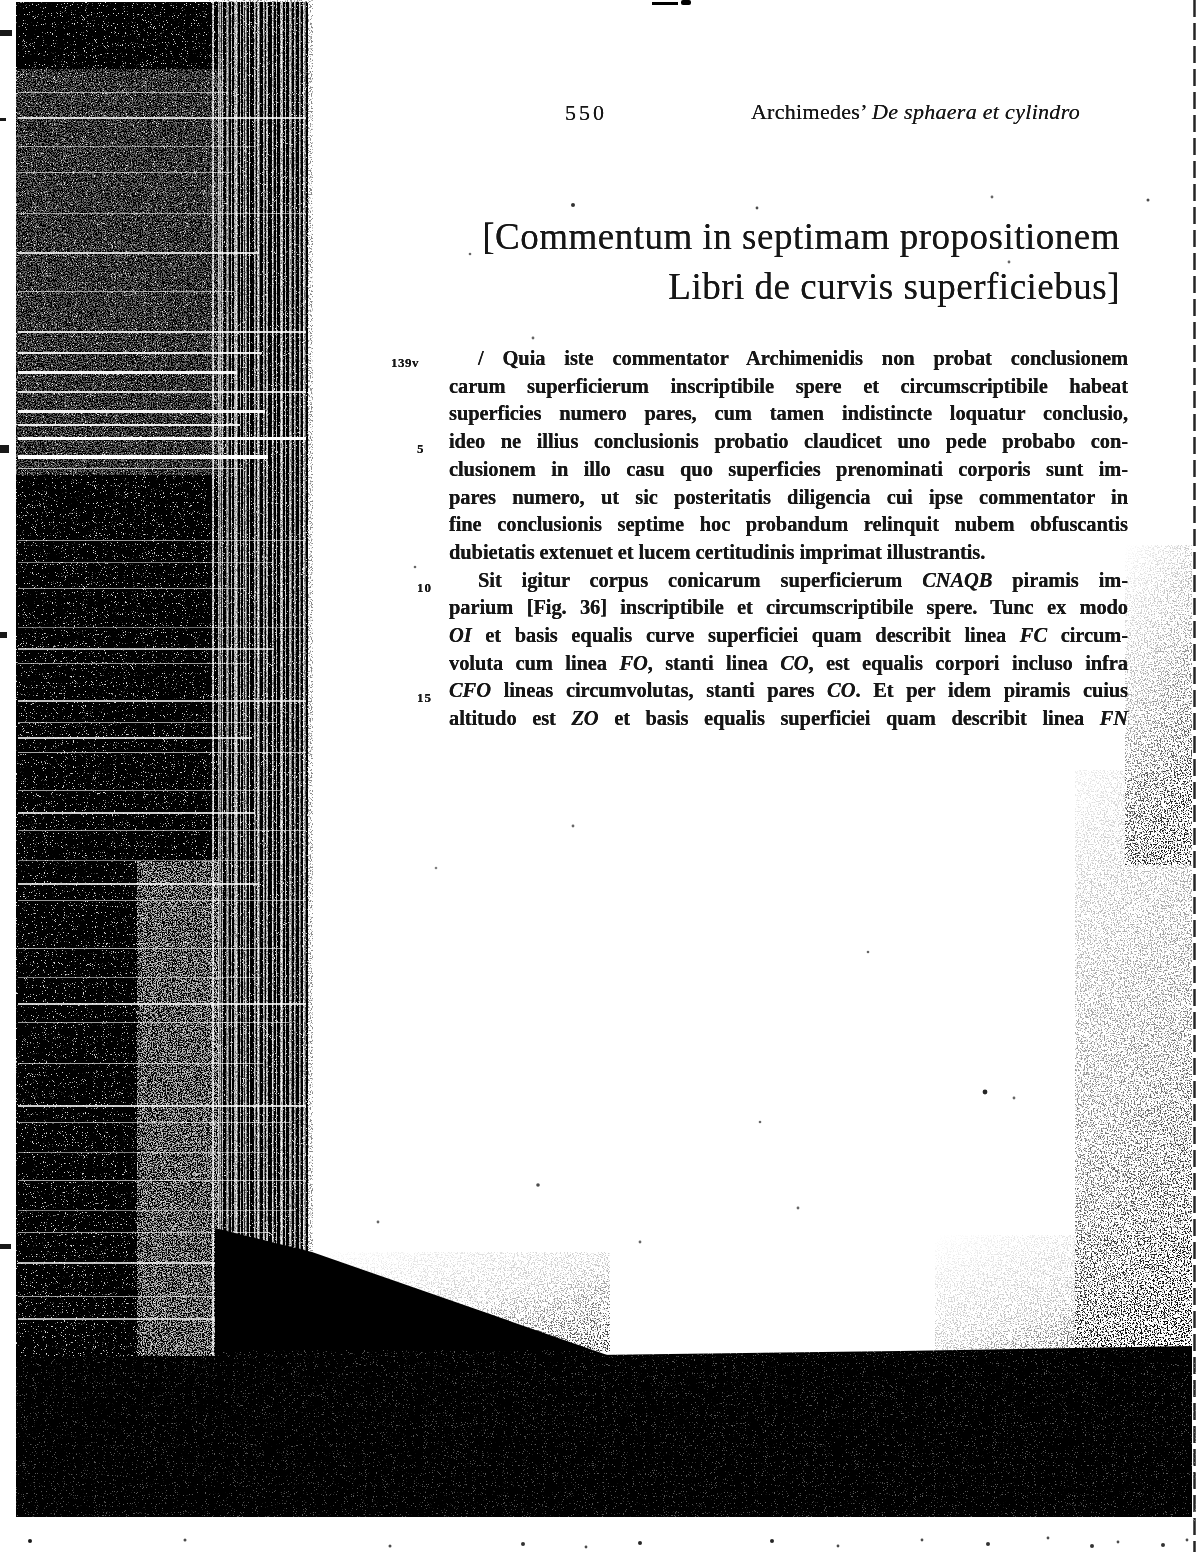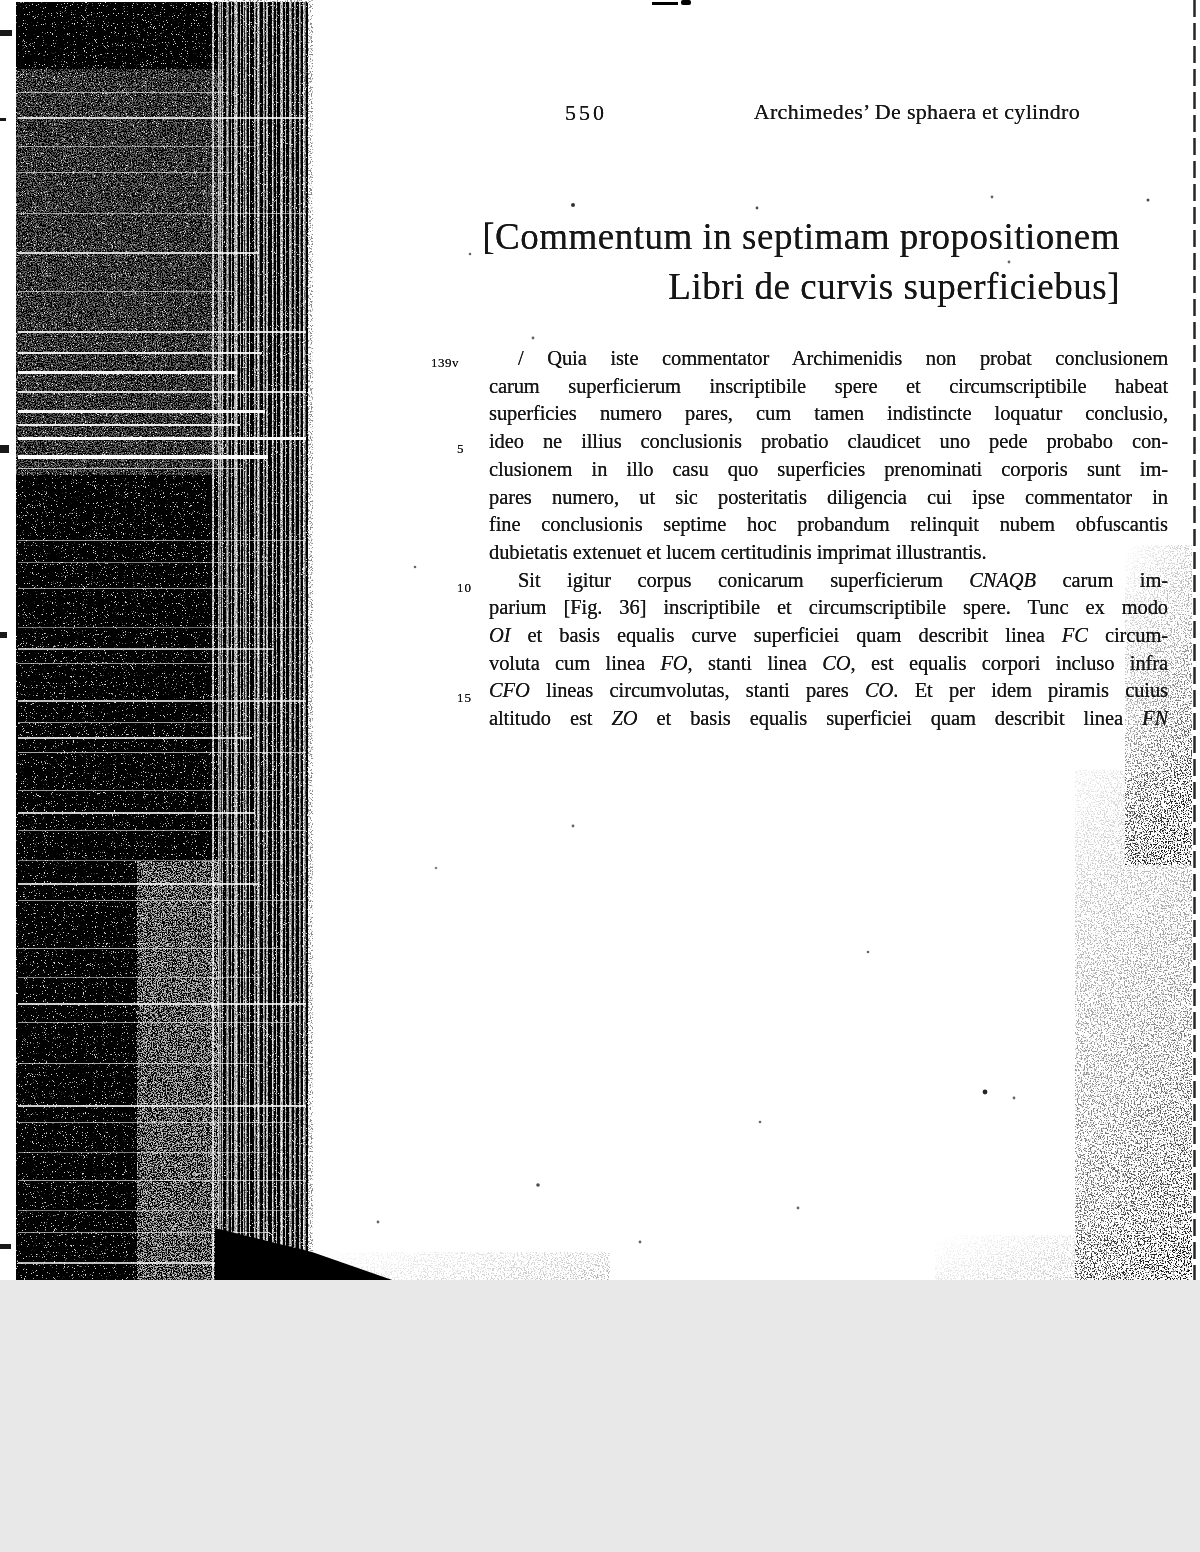--- a/index.html
+++ b/index.html
@@ -1,26 +1,26 @@
 <!DOCTYPE html>
 <html><head>
 <meta charset="utf-8">
 <style>
   html,body{margin:0;padding:0;background:#e8e8e8;}
-  #page{position:relative;width:1200px;height:1280px;background:#ffffff;overflow:hidden;
+  #page{position:relative;width:1200px;height:1552px;background:#ffffff;overflow:hidden;
         font-family:"Liberation Serif", serif;color:#161616;}
   #scan-svg{position:absolute;left:0;top:0;z-index:1;}
   .txt{position:absolute;z-index:2;text-shadow:0 0 0.4px #1a1a1a;}
   #page-number{top:100px;left:565px;font-size:22px;letter-spacing:3px;}
   #running-title{top:99px;right:120px;font-size:22px;letter-spacing:0.3px;}
-  #running-title .ital{}
+  #running-title .ital{font-style:italic;}
   #section-title{top:212px;left:430px;width:690px;text-align:right;
                  font-size:37px;line-height:50px;letter-spacing:0.5px;}
-  #body-text{top:345px;left:489px;width:679px;font-size:20.5px;line-height:27.7px;
-             letter-spacing:-0.1px;}
+  #body-text{top:345px;left:449px;width:679px;font-size:20.5px;line-height:27.7px;
+             letter-spacing:-0.1px;font-weight:bold;}
   .line{position:relative;text-align:justify;text-align-last:justify;}
   .line.last{text-align-last:left;}
   .line.indent{text-indent:29px;}
   .it{font-style:italic;}
   .lnum{position:absolute;left:-32px;top:7px;width:14px;text-align:right;
         font-size:13px;letter-spacing:1px;text-indent:0;}
   .folio{position:absolute;left:-58px;top:4px;font-size:13px;letter-spacing:0.5px;text-indent:0;}
 </style>
 </head>
 <body>
@@ -207,20 +207,20 @@
 
   <div class="txt" id="body-text">
       <div class="line indent"><span class="folio">139v</span><span>/ Quia iste commentator Archimenidis non probat conclusionem</span></div>
       <div class="line"><span>carum superficierum inscriptibile spere et circumscriptibile habeat</span></div>
       <div class="line"><span>superficies numero pares, cum tamen indistincte loquatur conclusio,</span></div>
       <div class="line"><span class="lnum">5</span><span>ideo ne illius conclusionis probatio claudicet uno pede probabo con-</span></div>
       <div class="line"><span>clusionem in illo casu quo superficies prenominati corporis sunt im-</span></div>
       <div class="line"><span>pares numero, ut sic posteritatis diligencia cui ipse commentator in</span></div>
       <div class="line"><span>fine conclusionis septime hoc probandum relinquit nubem obfuscantis</span></div>
       <div class="line last"><span>dubietatis extenuet et lucem certitudinis imprimat illustrantis.</span></div>
-      <div class="line indent"><span class="lnum">10</span><span>Sit igitur corpus conicarum superficierum </span><span class="it">CNAQB</span><span> carum im-</span></div>
+      <div class="line indent"><span class="lnum">10</span><span>Sit igitur corpus conicarum superficierum </span><span class="it">CNAQB</span><span> piramis im-</span></div>
       <div class="line"><span>parium [Fig. 36] inscriptibile et circumscriptibile spere. Tunc ex modo</span></div>
       <div class="line"><span class="it">OI</span><span> et basis equalis curve superficiei quam describit linea </span><span class="it">FC</span><span> circum-</span></div>
       <div class="line"><span>voluta cum linea </span><span class="it">FO</span><span>, stanti linea </span><span class="it">CO</span><span>, est equalis corpori incluso infra</span></div>
       <div class="line"><span class="lnum">15</span><span class="it">CFO</span><span> lineas circumvolutas, stanti pares </span><span class="it">CO</span><span>. Et per idem piramis cuius</span></div>
       <div class="line"><span>altitudo est </span><span class="it">ZO</span><span> et basis equalis superficiei quam describit linea </span><span class="it">FN</span></div>
     </div>
 </div>
 
 </body></html>

